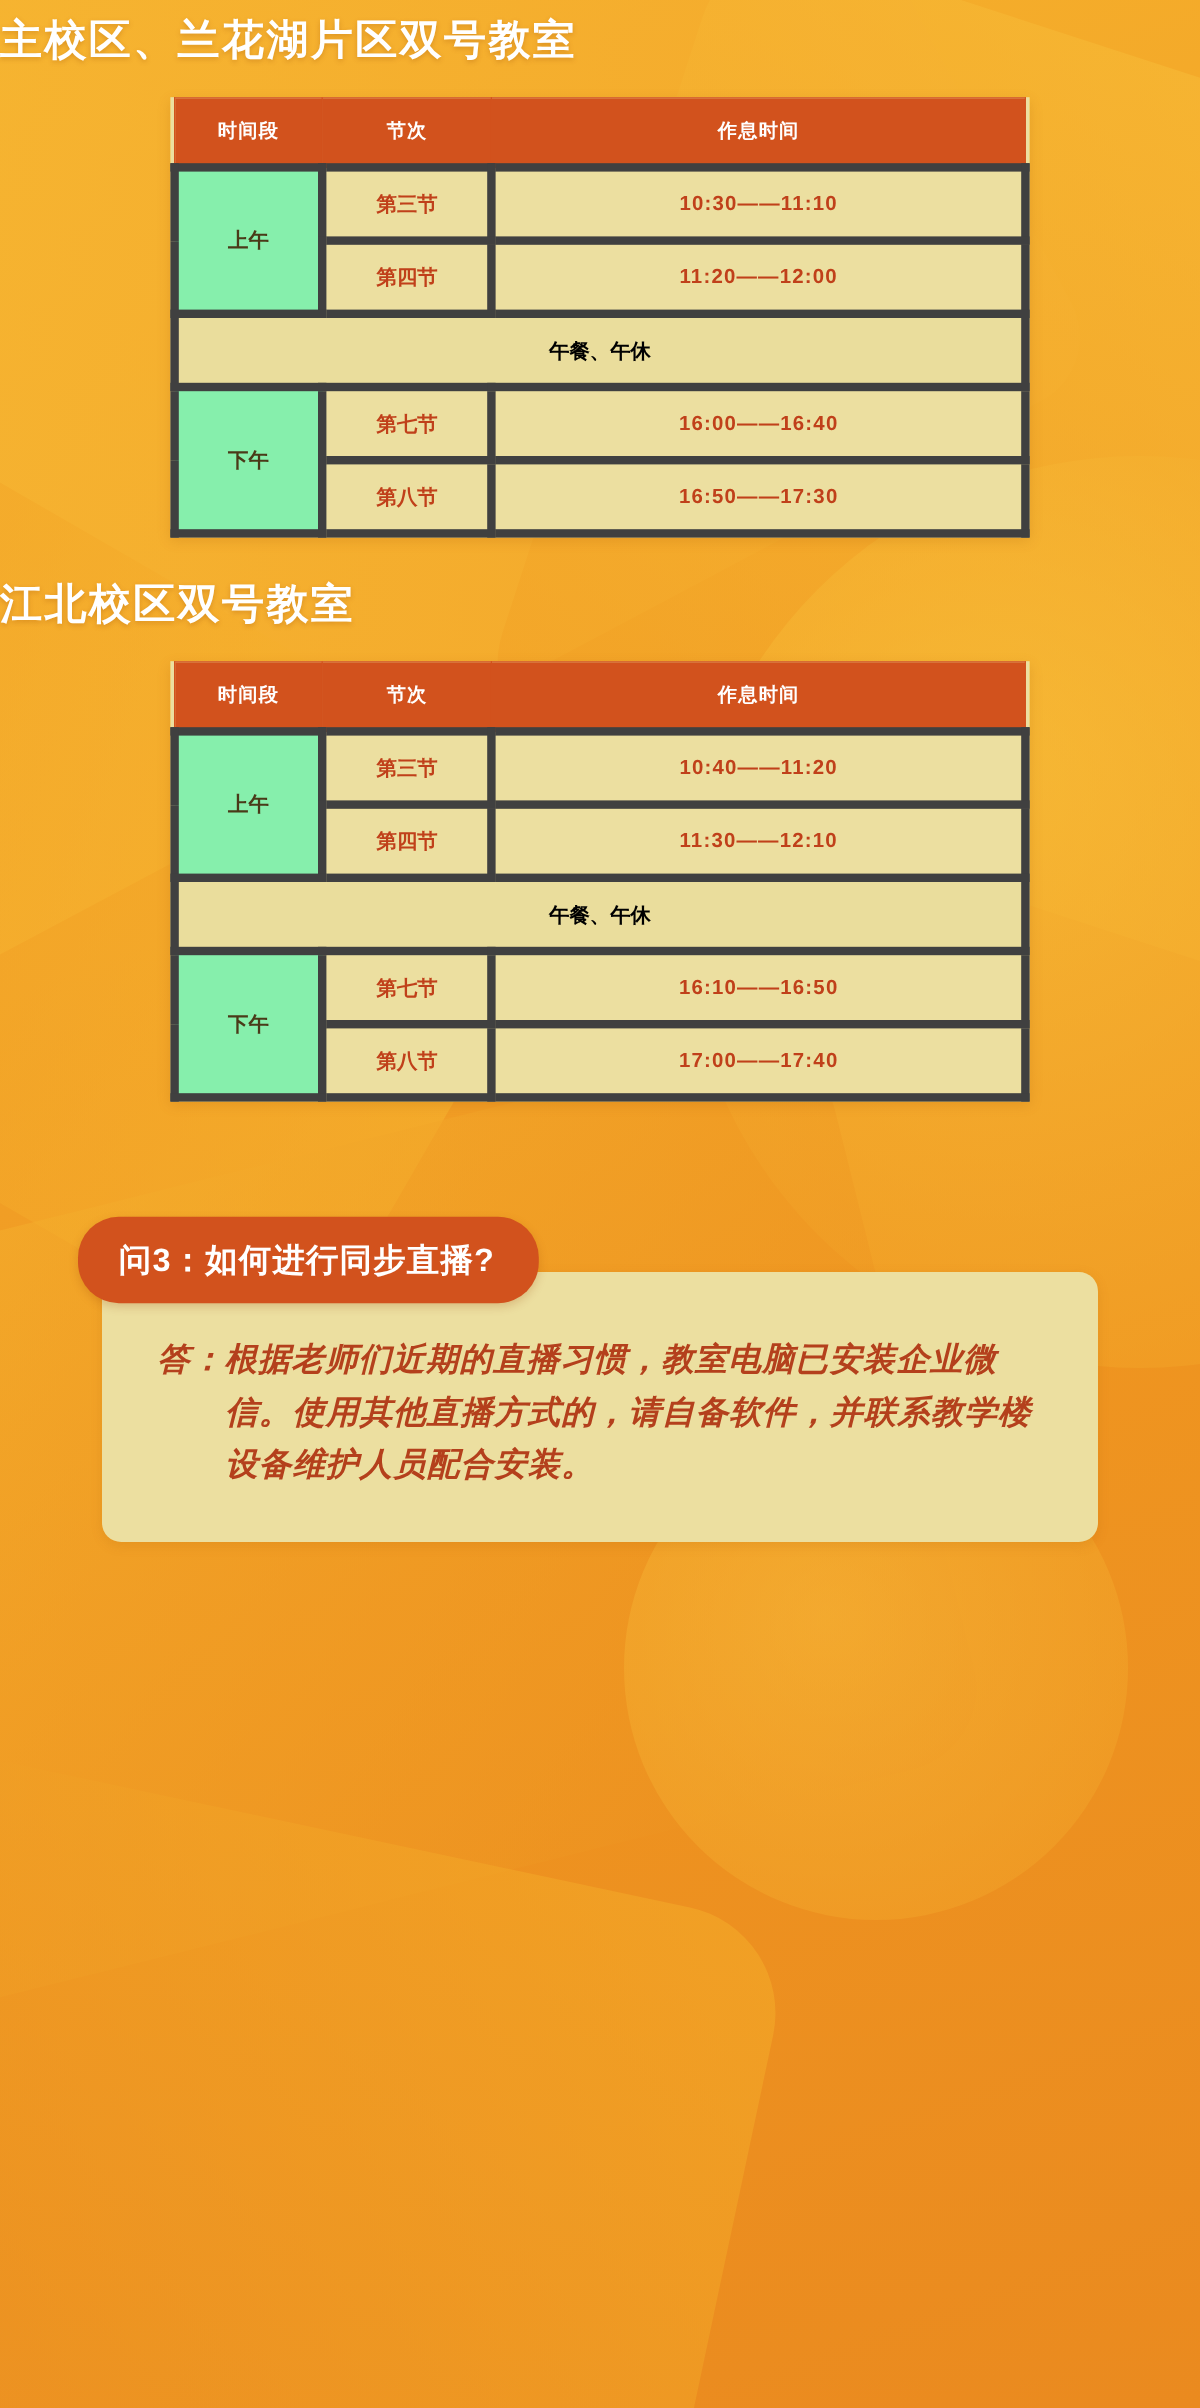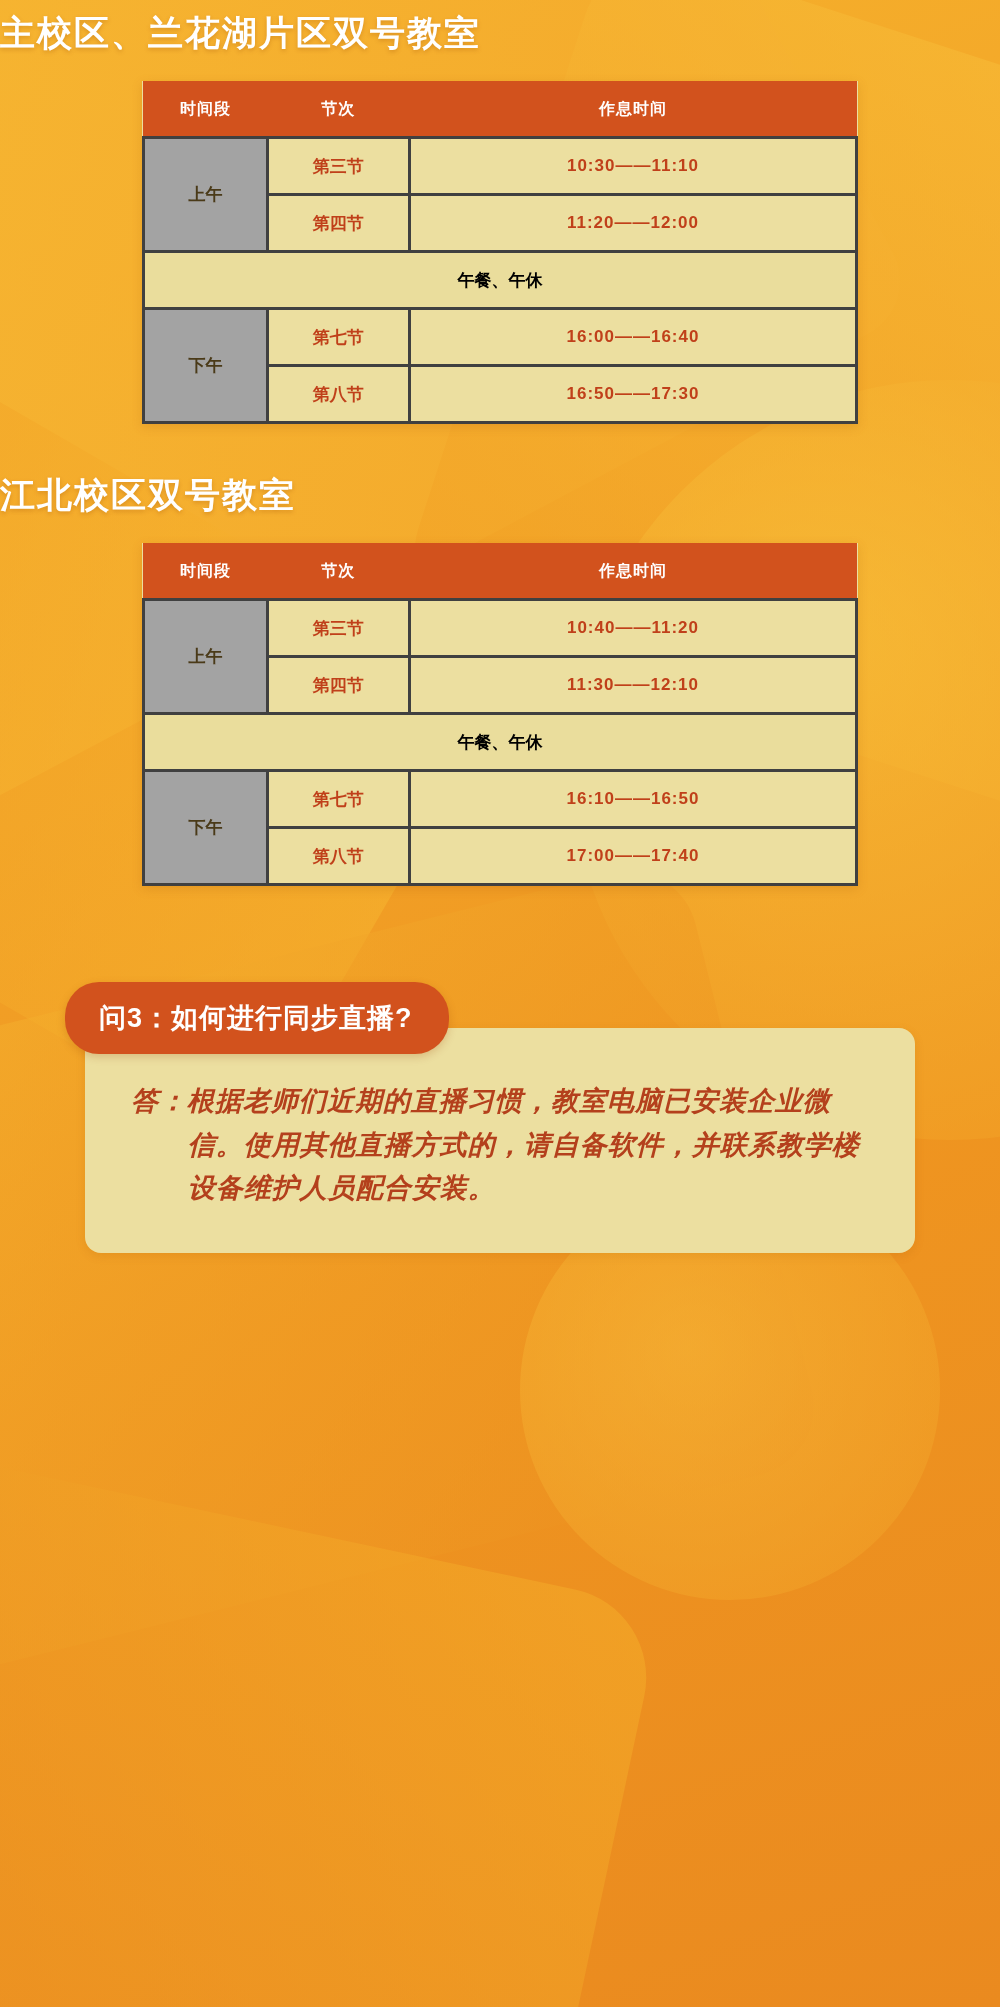--- a/index.html
+++ b/index.html
@@ -90,21 +90,21 @@
   
   .section-title {
     text-align: left;
     color: #ffffff;
     font-size: 35px;
     font-weight: bold;
     letter-spacing: 2px;
     text-shadow: 0 2px 4px rgba(150, 70, 0, .28);
   }
   #title-1 { padding-top: 10px; }
-  #title-2 { padding-top: 48px; }
+  #title-2 { padding-top: 32px; }
 
   
   .table-wrap {
     width: 716px;
     margin: 0 auto;
     margin-top: 24px;
     box-shadow: 0 3px 10px rgba(160, 80, 0, .18);
   }
   table.schedule {
     width: 100%;
@@ -115,30 +115,30 @@
   table.schedule th {
     background: #d2521d;
     color: #ffffff;
     font-size: 16px;
     font-weight: bold;
     height: 52px;
     letter-spacing: 1px;
     border: 1px solid #d2521d;
   }
   table.schedule td {
-    border: 3px solid #404040;
+    border: 7px solid #404040;
     text-align: center;
     height: 52px;
     font-size: 17px;
     font-weight: bold;
   }
   td.period-label {
     color: #4a3a18;
     font-size: 18px;
-    background: #a3a3a3;
+    background: #86efac;
   }
   td.lesson {
     color: #c0401a;
     font-size: 17px;
   }
   td.time {
     color: #c0401a;
     font-size: 19px;
     letter-spacing: 1px;
   }

